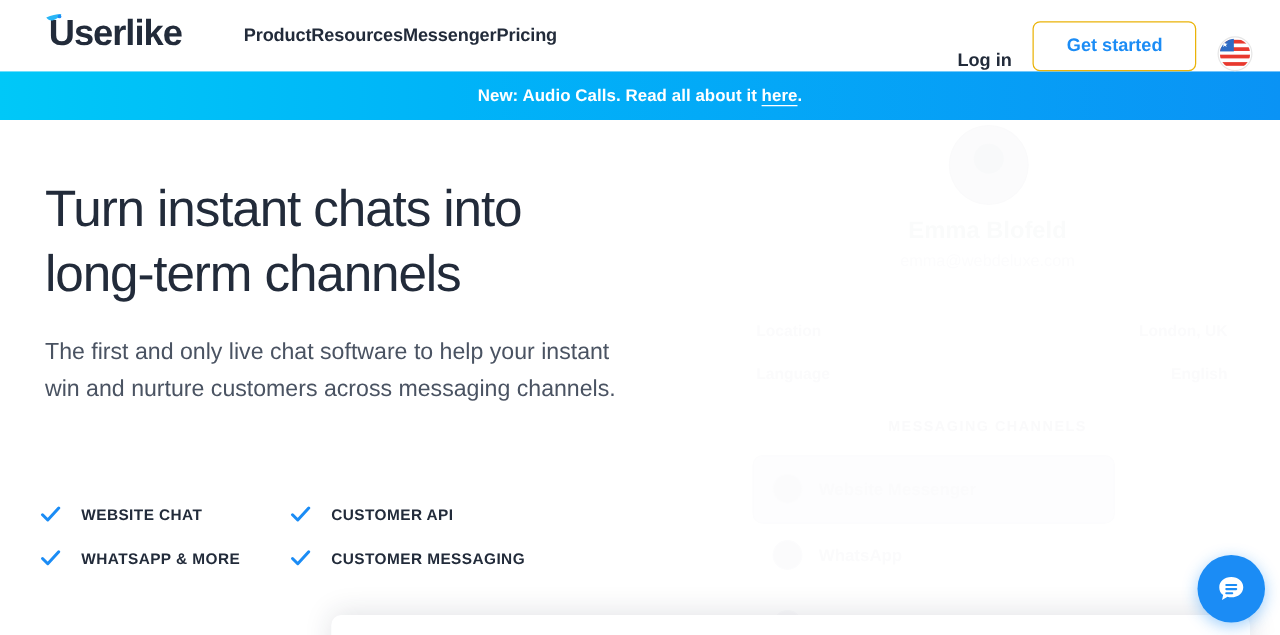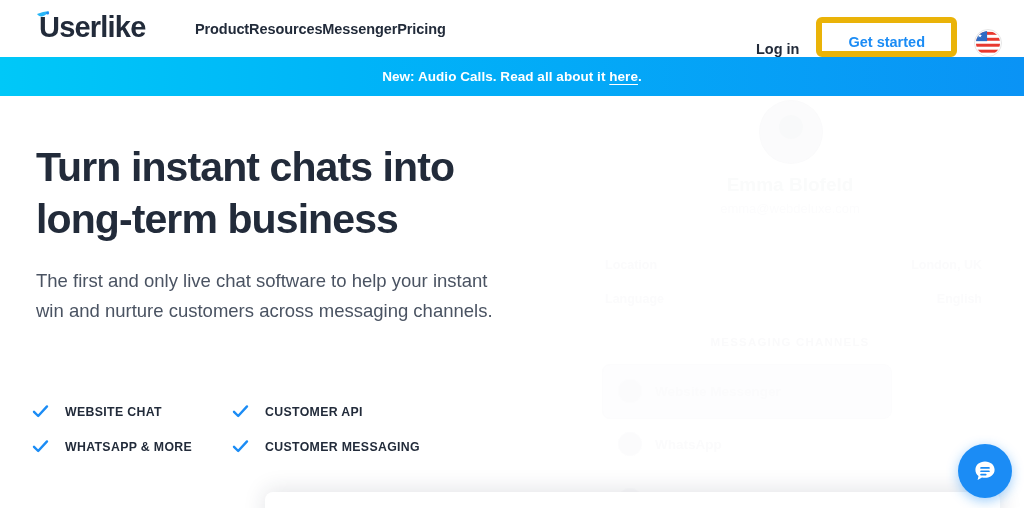--- a/index.html
+++ b/index.html
@@ -25,21 +25,21 @@
     color:#222b3a; line-height:34px; margin-left:-13px;
   }
   .nav { position:absolute; left:195px; top:0; height:57px; display:flex; align-items:center; }
   .nav-item {
     font-size:14.5px; font-weight:700; color:#222b3a; letter-spacing:-0.1px;
     cursor:pointer; white-space:nowrap;
   }
   .header-right { position:absolute; right:22px; top:0; height:57px; display:flex; align-items:flex-end; gap:17px; }
   .login-link { font-size:14.5px; font-weight:700; color:#222b3a; cursor:pointer; }
   .cta-btn {
-    background:#fff; border:6px solid #eab308; border-radius:6px;
+    background:#fff; border:1px solid #eab308; border-radius:6px;
     padding:0 26px; height:40px; line-height:38px;
     font-size:14.5px; font-weight:700; color:#1b8cf5; cursor:pointer;
     white-space:nowrap;
   }
   .flag-btn {
     width:28px; height:28px; border-radius:50%; overflow:hidden; cursor:pointer;
     border:1px solid #e6e6e6; position:relative; background:#fff; flex:0 0 auto;
   }
   .flag-btn svg { display:block; width:100%; height:100%; }
 
@@ -86,21 +86,21 @@
   .bg-chip .dot {
     width:24px; height:24px; border-radius:50%; background:#fbfbfc;
     border:1px solid #fcfcfd;
   }
   .bg-chip .nm { font-size:13.5px; font-weight:600; color:#fbfbfc; }
 
   
   .hero { position:absolute; top:96px; left:0; width:1024px; z-index:10; }
   .headline {
     position:absolute; left:36px; top:45px; width:520px;
-    font-size:41px; line-height:52px; font-weight:700;
+    font-size:41px; line-height:52px; font-weight:400;
     color:#222b3a; letter-spacing:-0.9px;
   }
   .subhead {
     position:absolute; left:36px; top:170px; width:460px;
     font-size:18.5px; line-height:29.5px; color:#4a5362; font-weight:400;
   }
   .features {
     position:absolute; left:32px; top:307px; width:420px;
     display:grid; grid-template-columns:200px 200px; row-gap:18px;
   }
@@ -205,21 +205,21 @@
       </div>
     </div>
   </div>
 
   <div class="banner">
     <div class="banner-text"><span>New: Audio Calls. Read all about it </span><span class="banner-link">here</span><span>.</span></div>
   </div>
 
   <div class="hero">
 
-    <h1 class="headline"><span>Turn instant chats into</span><br><span>long-term business</span></h1>
+    <h1 class="headline"><span>Turn instant chats into</span><br><span>long-term channels</span></h1>
 
     <p class="subhead">The first and only live chat software to help your instant win and nurture customers across messaging channels.</p>
 
     <div class="features">
       <div class="feature">
         <span class="check">
           <svg width="17" height="17" viewBox="0 0 17 17">
               <path d="M2 8.8 L6.2 13 L15 3.4" stroke="#1b8cf5" stroke-width="2.4" fill="none" stroke-linecap="round" stroke-linejoin="round"></path>
             </svg>
         </span>

